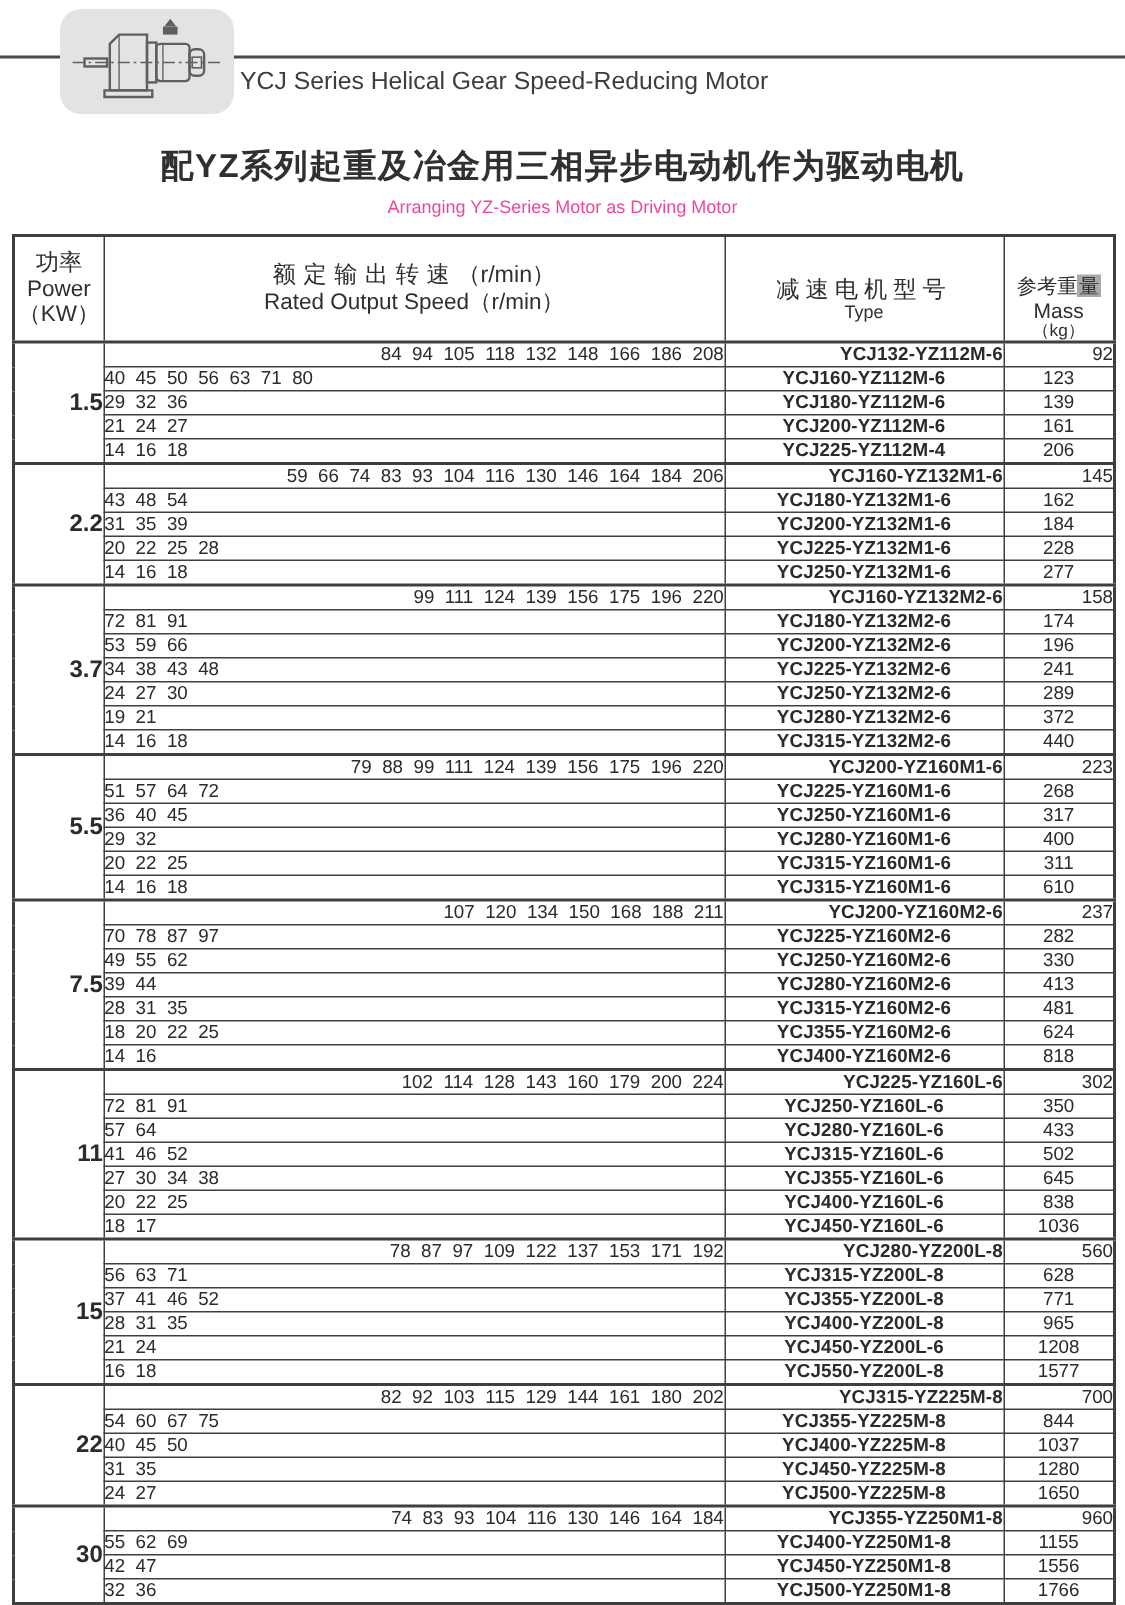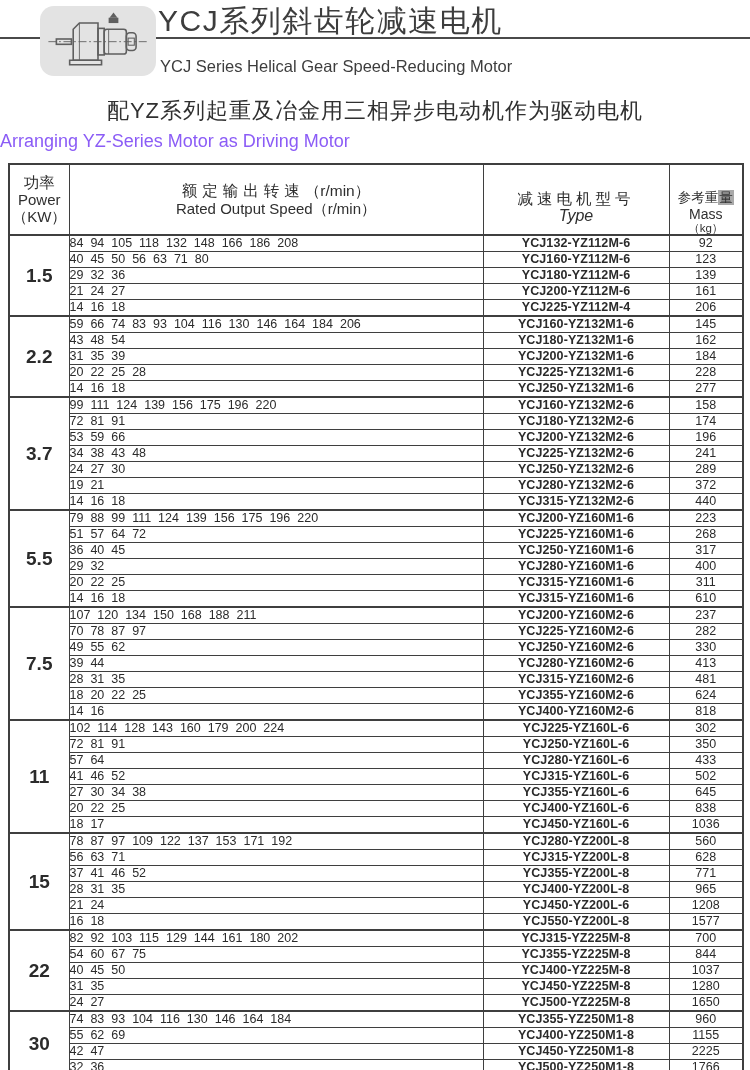--- a/index.html
+++ b/index.html
@@ -23,31 +23,31 @@
     background: #e3e3e3; border-radius: 14px;
     z-index: 2;
     display: flex; align-items: center; justify-content: center;
   }
   .title-cn {
     position: absolute; left: 158px; top: 1px;
     font-size: 30px; letter-spacing: 1.5px; color: #3d3d3d;
     white-space: nowrap;
   }
   .title-en {
-    position: absolute; left: 160px; top: 57px;
+    position: absolute; left: 160px; top: 45px;
     font-size: 16.5px; color: #3d3d3d; white-space: nowrap;
   }
   
   .mid-cn {
     margin-top: 12px; text-align: center;
-    font-size: 22px; font-weight: 400; letter-spacing: 1px; color: #303030;
+    font-size: 22px; font-weight: 700; letter-spacing: 1px; color: #303030;
   }
   .mid-en {
-    margin-top: 5px; 
-    font-size: 18px; color: #8b5cf6;
+    margin-top: 5px; text-align: center;
+    font-size: 12px; color: #ec4899;
   }
   
   table.spec {
     border-collapse: collapse;
     margin: 11px 8px 0 8px;
     width: 734px;
     table-layout: fixed;
   }
   table.spec col.c-power { width: 60px; }
   table.spec col.c-speed { width: 414px; }
@@ -64,29 +64,29 @@
   .h-sp2  { letter-spacing: 4px; margin-top: 16px; }
   .h-unit { letter-spacing: 0; }
   .h-en   { font-size: 15px; color: #2f2f2f; line-height: 1.15; }
   .h-small{ font-size: 11.5px; color: #2f2f2f; line-height: 1.1; }
   .h-mass-cn { font-size: 13.5px; line-height: 1.15; margin-top: 25px; }
   .hl-box { background: #a9a9a9; padding: 0 1px; }
   tbody tr { height: 16px; }
   tbody td { font-size: 12.5px; line-height: 15px; color: #2b2b2b; }
   td.power-cell {
     text-align: center; vertical-align: middle;
-    font-weight: 700; font-size: 19px; color: #2b2b2b;
+    font-weight: 700; font-size: 16px; color: #2b2b2b;
   }
   td.speed-cell {
     text-align: left; padding-left: 14px;
     word-spacing: 3.5px; white-space: nowrap;
   }
   td.type-cell { text-align: center; font-weight: 700; letter-spacing: 0.1px; }
   td.mass-cell { text-align: center; }
-  tr.group-start td { border-top-width: 2.2px; }
+  tr.group-start td { border-top-width: 2.2px; text-align: right; }
 </style>
 </head>
 <body>
 
 <div class="header">
   <div class="header-rule"></div>
   <div class="logo-badge">
     <span>
       <svg width="104" height="62" viewBox="0 0 116 70" fill="none" stroke="#5f5f5f" stroke-width="1.8">
 
@@ -104,21 +104,20 @@
         <line x1="70" y1="24" x2="70" y2="52" stroke-width="1"></line>
 
         <rect x="90" y="28" width="11" height="20" rx="4"></rect>
         <rect x="92" y="34" width="7" height="8" stroke-width="1.2"></rect>
 
         <rect x="70" y="11" width="11" height="6" fill="#5f5f5f" stroke="none"></rect>
         <path d="M75.5 5 L71 11 L80 11 Z" fill="#5f5f5f" stroke="none"></path>
       </svg>
     </span>
   </div>
-  <div class="title-cn">YCJ系列斜齿轮减速电机</div>
   <div class="title-en">YCJ  Series Helical Gear Speed-Reducing Motor</div>
 </div>
 
 <div class="mid-cn">配YZ系列起重及冶金用三相异步电动机作为驱动电机</div>
 <div class="mid-en">Arranging YZ-Series Motor as Driving Motor</div>
 
 <table class="spec">
   <colgroup>
     <col class="c-power">
       <col class="c-speed">
@@ -131,21 +130,21 @@
         <div class="h-cn">功率</div>
         <div class="h-en">Power</div>
         <div class="h-en">（KW）</div>
       </th>
       <th>
         <div class="h-cn"><span class="h-sp">额定输出转速</span><span class="h-unit">（r/min）</span></div>
         <div class="h-en">Rated Output Speed（r/min）</div>
       </th>
       <th>
         <div class="h-cn h-sp2">减速电机型号</div>
-        <div class="h-en" style="font-size:16px;font-style:italic;">Type</div>
+        <div class="h-en" style="font-size:12px;">Type</div>
       </th>
       <th>
         <div class="h-cn h-mass-cn"><span>参考重</span><span class="hl-box">量</span></div>
         <div class="h-en" style="font-size:14px;">Mass</div>
         <div class="h-small">（kg）</div>
       </th>
     </tr>
   </thead>
   <tbody>
       <tr class="group-start">
@@ -403,21 +402,21 @@
         <td class="mass-cell">960</td>
       </tr>
       <tr>
         <td class="speed-cell">55 62 69</td>
         <td class="type-cell">YCJ400-YZ250M1-8</td>
         <td class="mass-cell">1155</td>
       </tr>
       <tr>
         <td class="speed-cell">42 47</td>
         <td class="type-cell">YCJ450-YZ250M1-8</td>
-        <td class="mass-cell">2225</td>
+        <td class="mass-cell">1556</td>
       </tr>
       <tr>
         <td class="speed-cell">32 36</td>
         <td class="type-cell">YCJ500-YZ250M1-8</td>
         <td class="mass-cell">1766</td>
       </tr>
     </tbody>
 </table>
 
 </body></html>

